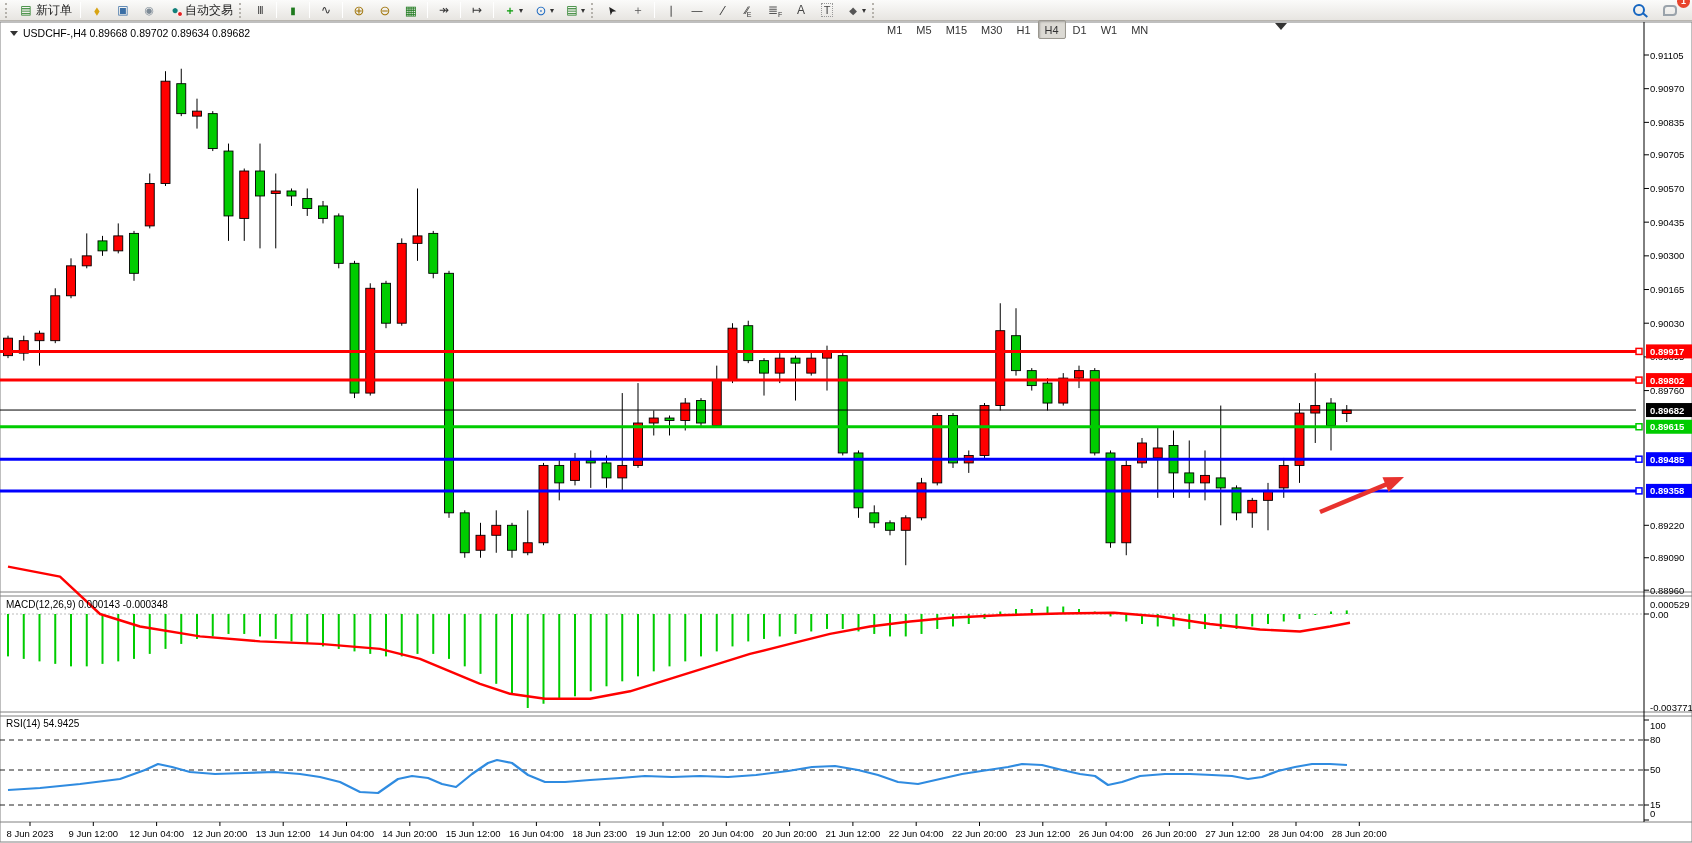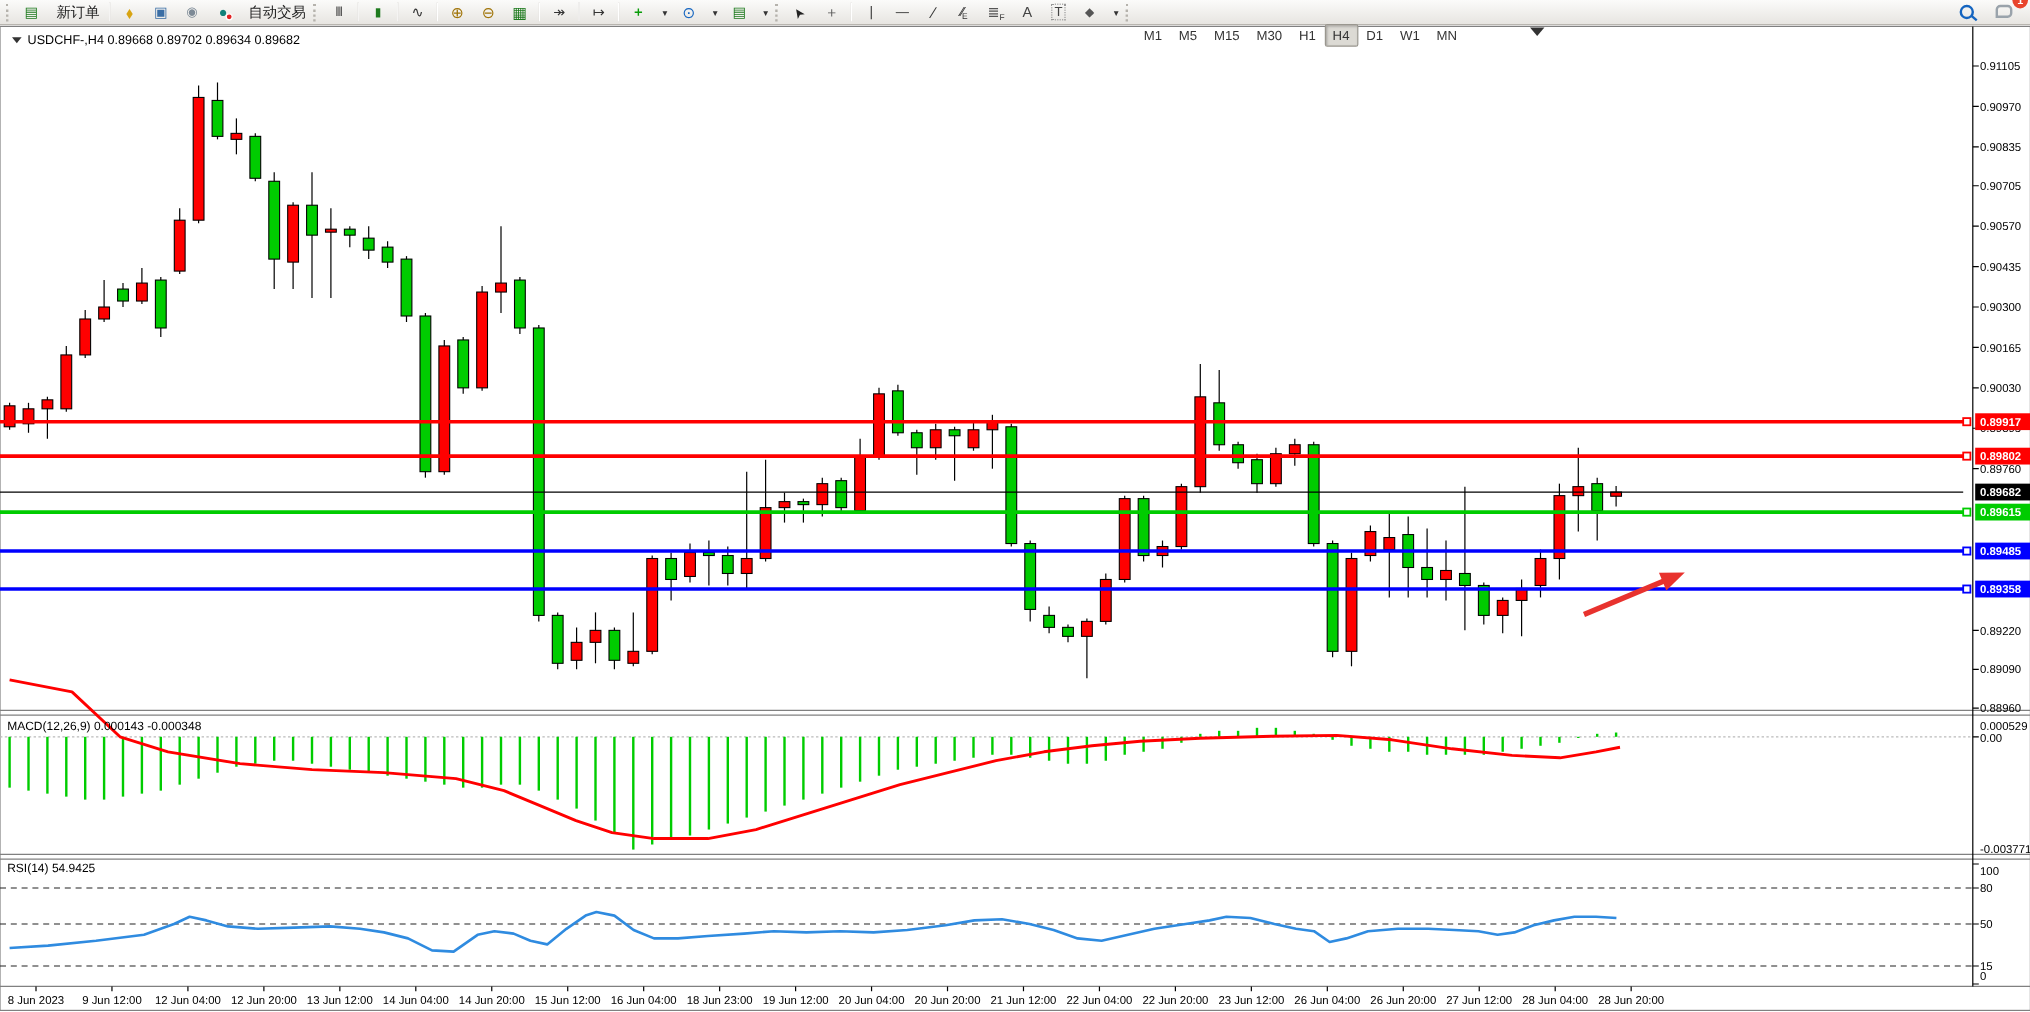--- a/index.html
+++ b/index.html
@@ -4,21 +4,21 @@
 <style>
   html,body{margin:0;padding:0;background:#fff;}
   *{box-sizing:border-box;}
   .screen{position:relative;width:1692px;height:843px;background:#fff;overflow:hidden;
           font-family:"Liberation Sans",sans-serif;}
   
   .toolbar{position:absolute;left:0;top:0;width:1692px;height:21px;
            background:linear-gradient(#fbfbfa,#e7e5e1);
            border-bottom:1px solid #b8b5af;display:flex;align-items:center;
            padding:0 4px;z-index:10;}
-  .tb{display:inline-flex;align-items:center;gap:13px;height:19px;padding:0 4px;
+  .tb{display:inline-flex;align-items:center;gap:2px;height:19px;padding:0 4px;
       background:transparent;border:1px solid transparent;font-family:"Liberation Sans",sans-serif;
       font-size:12px;color:#222;cursor:pointer;white-space:nowrap;}
   .sep{width:1px;height:16px;background:#c2bfb9;border-right:1px solid #fff;margin:0 3px;flex:none;}
   .handle{width:5px;height:15px;border-left:2px dotted #b5b2ac;margin:0 3px 0 1px;flex:none;}
   .ico{display:inline-block;width:16px;height:15px;line-height:15px;text-align:center;
        font-size:11px;position:relative;font-style:normal;}
   .i-neworder::before{content:"▤";color:#1d7a1d;font-size:12px;}
   .i-gold::before{content:"⬧";color:#d8a412;font-size:13px;}
   .i-terminal::before{content:"▣";color:#3a6ea5;font-size:12px;}
   .i-signal::before{content:"◉";color:#7d8a96;font-size:11px;}

